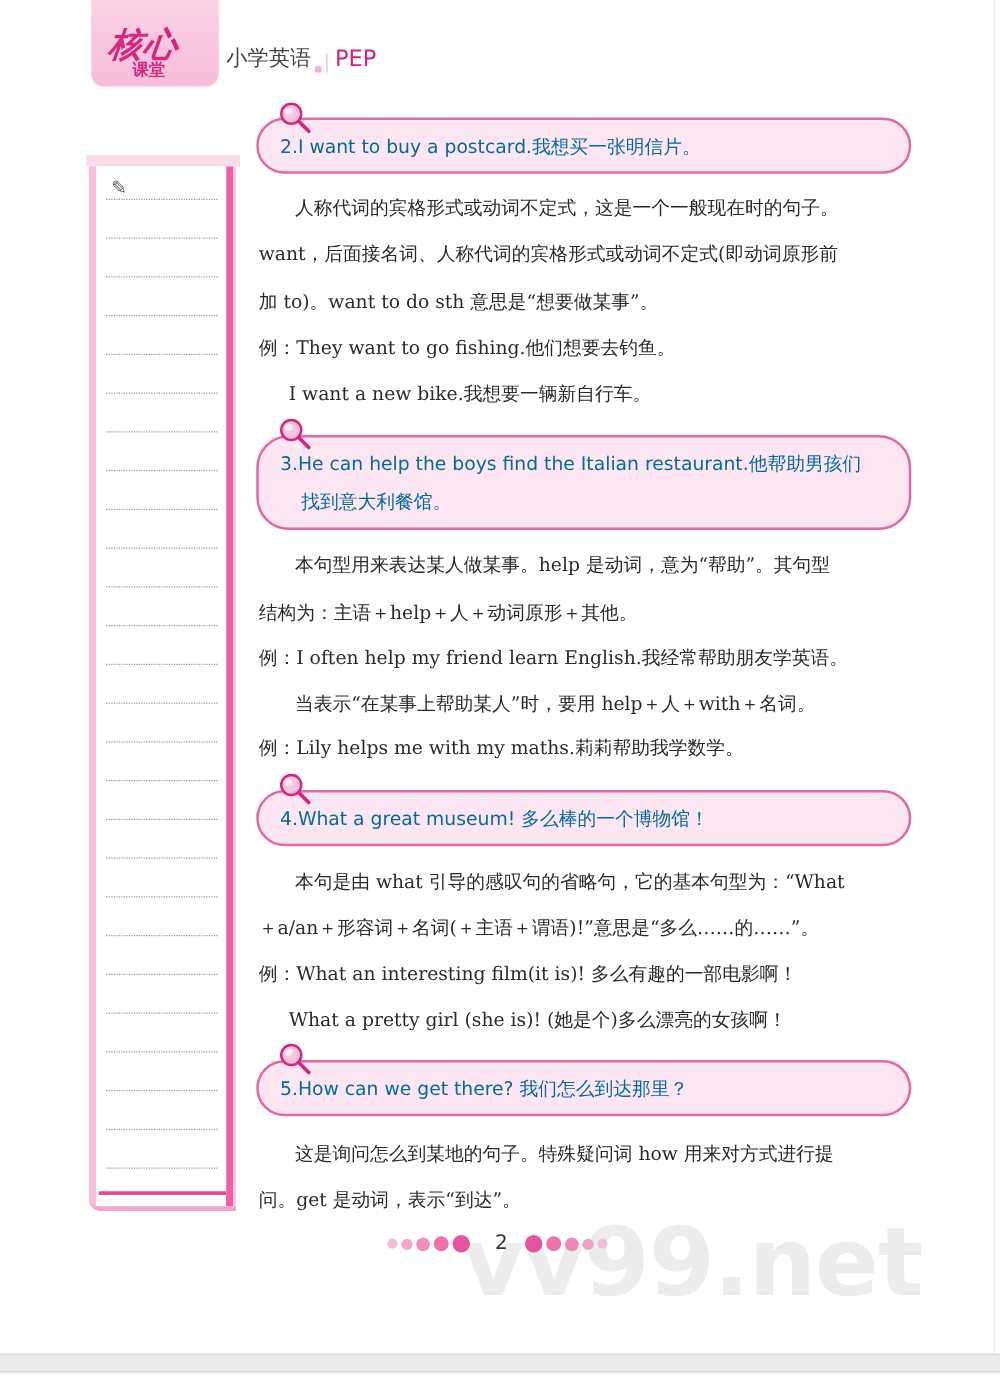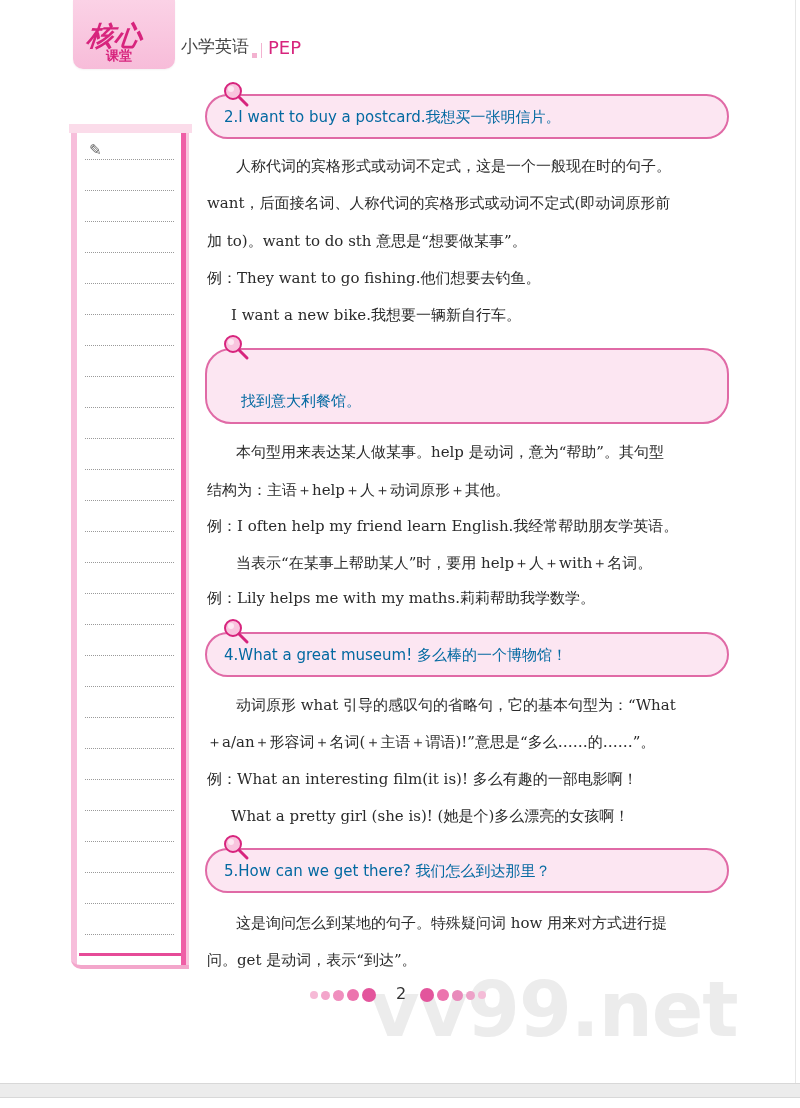--- a/index.html
+++ b/index.html
@@ -162,20 +162,21 @@
     <circle cx="9" cy="9" r="3" fill="#fde8f2"></circle>
     <line x1="17" y1="17" x2="25" y2="25" stroke="#d7247d" stroke-width="3" stroke-linecap="round"></line>
   </svg>
   <div class="para indent" style="top:156px;">人称代词的宾格形式或动词不定式，这是一个一般现在时的句子。</div>
   <div class="para" style="top:193px;">want，后面接名词、人称代词的宾格形式或动词不定式(即动词原形前</div>
   <div class="para" style="top:231px;">加 to)。want to do sth 意思是“想要做某事”。</div>
   <div class="para" style="top:268px;">例：They want to go fishing.他们想要去钓鱼。</div>
   <div class="para" style="top:305px;left:31px;">I want a new bike.我想要一辆新自行车。</div>
 
   <div class="pill" style="top:348px;height:76px;">
+    <span class="pill-text" style="top:12px;">3.He can help the boys find the Italian restaurant.他帮助男孩们</span>
     <span class="pill-text" style="top:42px;left:34px;">找到意大利餐馆。</span>
   </div>
   <svg class="magnifier" style="left:22px;top:333px;" viewBox="0 0 30 30">
     <circle cx="11" cy="11" r="8" fill="#f9c4de" stroke="#d7247d" stroke-width="2"></circle>
     <circle cx="9" cy="9" r="3" fill="#fde8f2"></circle>
     <line x1="17" y1="17" x2="25" y2="25" stroke="#d7247d" stroke-width="3" stroke-linecap="round"></line>
   </svg>
   <div class="para indent" style="top:442px;">本句型用来表达某人做某事。help 是动词，意为“帮助”。其句型</div>
   <div class="para" style="top:480px;">结构为：主语＋help＋人＋动词原形＋其他。</div>
   <div class="para" style="top:516px;">例：I often help my friend learn English.我经常帮助朋友学英语。</div>
@@ -183,21 +184,21 @@
   <div class="para" style="top:572px;margin-top:16px;">例：Lily helps me with my maths.莉莉帮助我学数学。</div>
 
   <div class="pill" style="top:632px;height:45px;">
     <span class="pill-text" style="top:12px;">4.What a great museum! 多么棒的一个博物馆！</span>
   </div>
   <svg class="magnifier" style="left:22px;top:617px;" viewBox="0 0 30 30">
     <circle cx="11" cy="11" r="8" fill="#f9c4de" stroke="#d7247d" stroke-width="2"></circle>
     <circle cx="9" cy="9" r="3" fill="#fde8f2"></circle>
     <line x1="17" y1="17" x2="25" y2="25" stroke="#d7247d" stroke-width="3" stroke-linecap="round"></line>
   </svg>
-  <div class="para indent" style="top:695px;">动词原形 what 引导的感叹句的省略句，它的基本句型为：“What</div>
+  <div class="para indent" style="top:695px;">本句是由 what 引导的感叹句的省略句，它的基本句型为：“What</div>
   <div class="para" style="top:732px;">＋a/an＋形容词＋名词(＋主语＋谓语)!”意思是“多么……的……”。</div>
   <div class="para" style="top:769px;">例：What an interesting film(it is)! 多么有趣的一部电影啊！</div>
   <div class="para" style="top:806px;left:31px;">What a pretty girl (she is)! (她是个)多么漂亮的女孩啊！</div>
 
   <div class="pill" style="top:848px;height:45px;">
     <span class="pill-text" style="top:12px;">5.How can we get there? 我们怎么到达那里？</span>
   </div>
   <svg class="magnifier" style="left:22px;top:833px;" viewBox="0 0 30 30">
     <circle cx="11" cy="11" r="8" fill="#f9c4de" stroke="#d7247d" stroke-width="2"></circle>
     <circle cx="9" cy="9" r="3" fill="#fde8f2"></circle>

